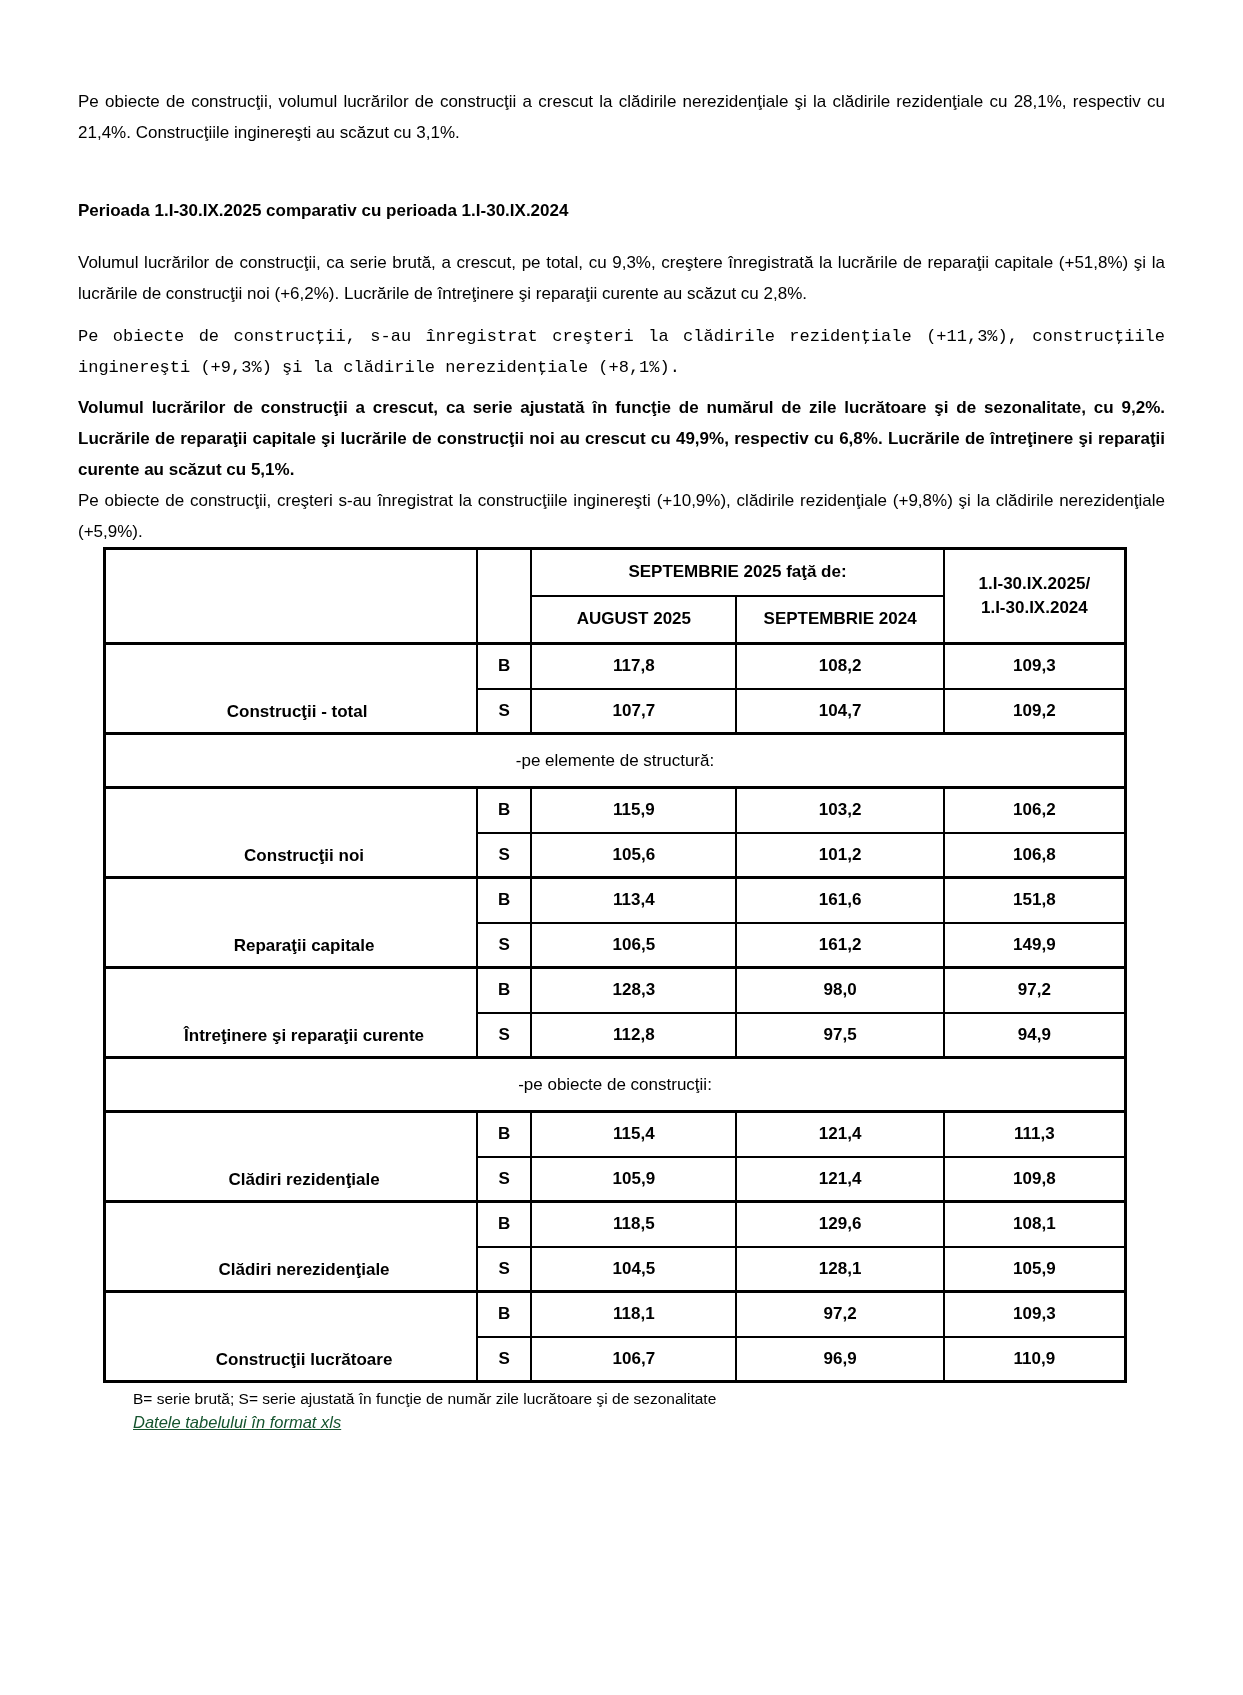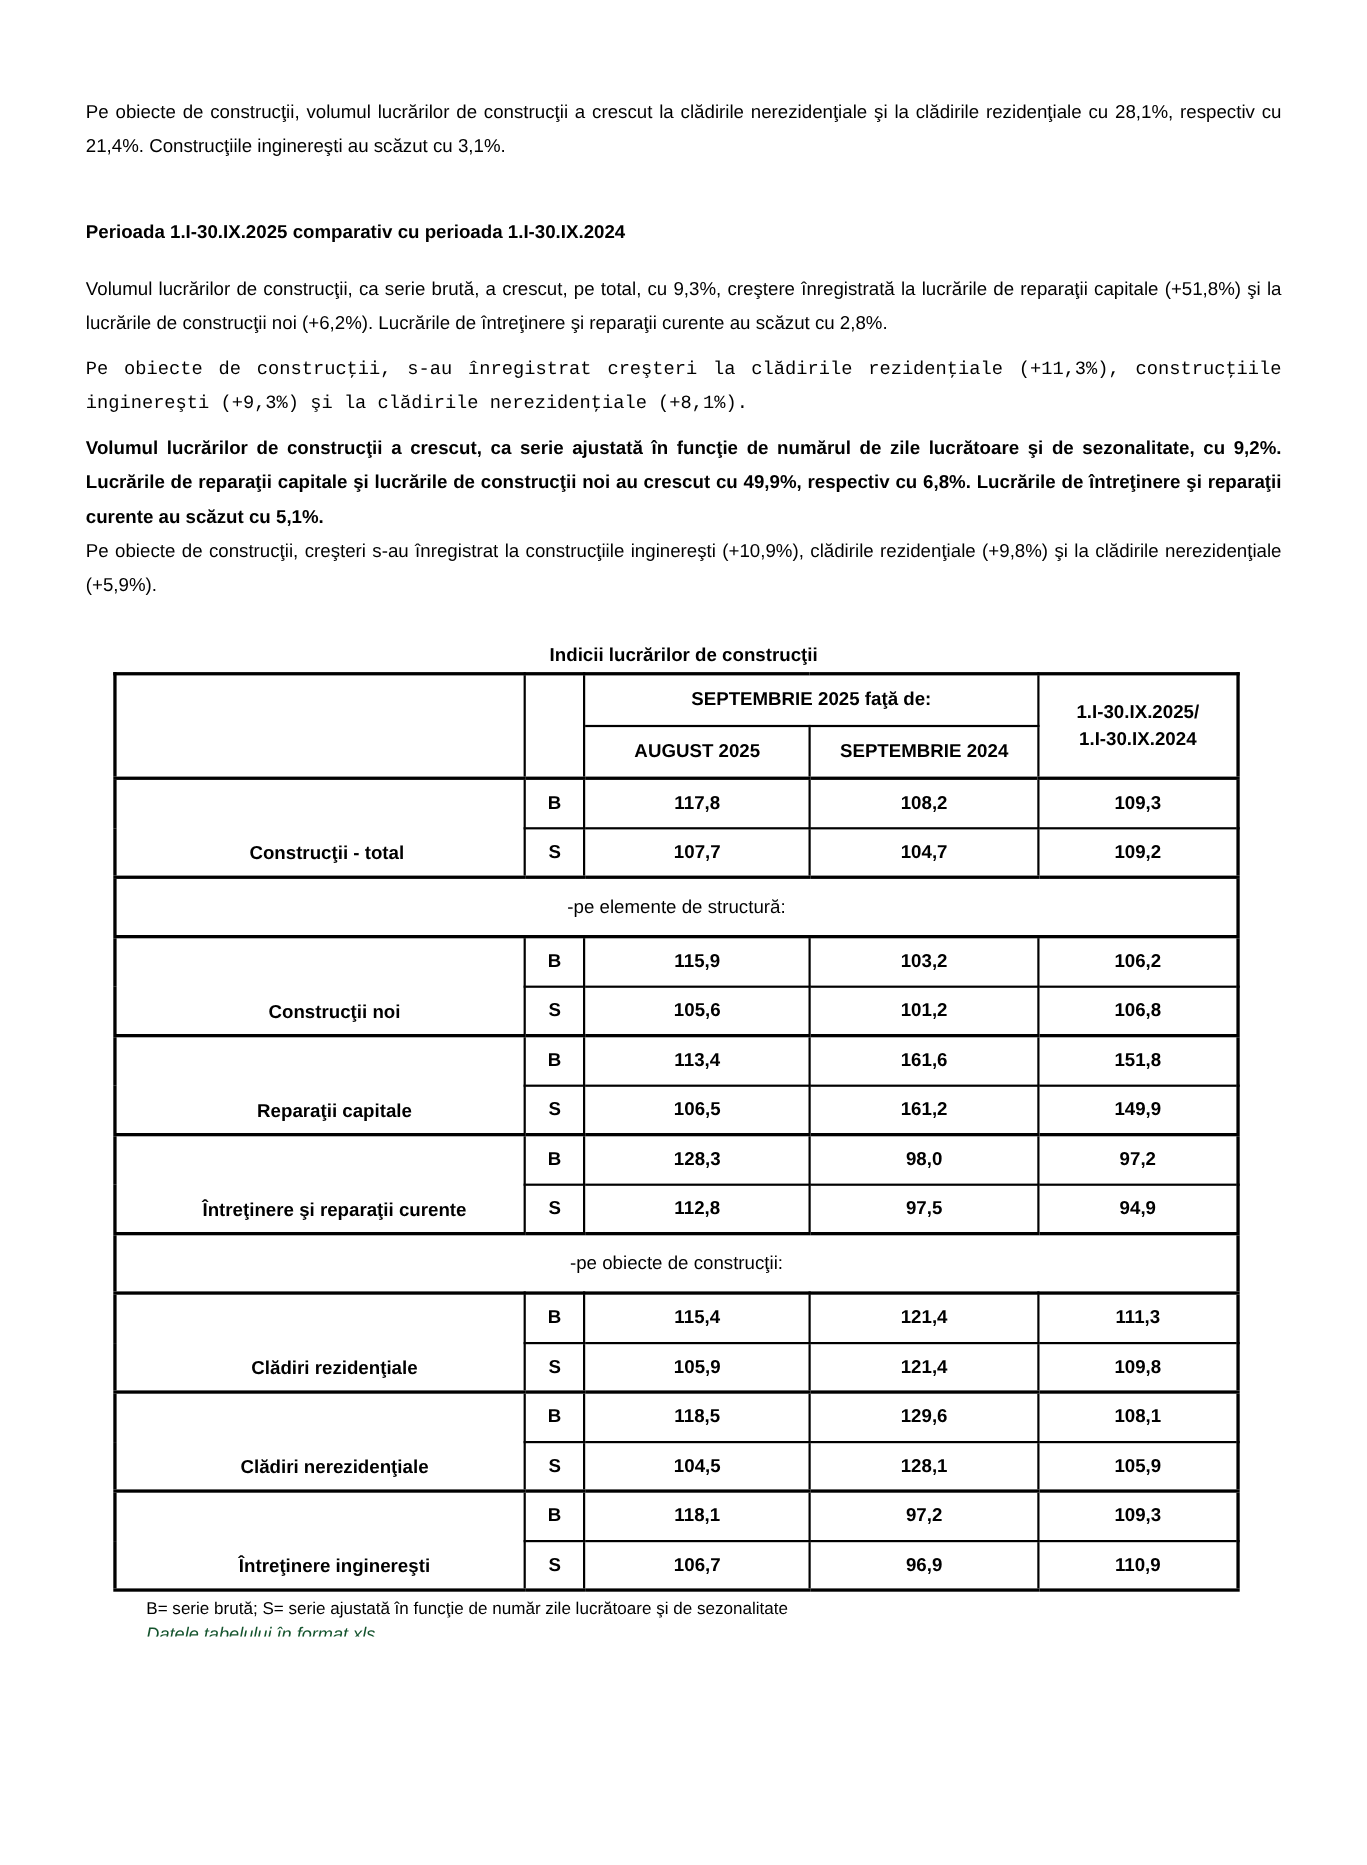--- a/index.html
+++ b/index.html
@@ -106,21 +106,20 @@
 
   <div class="text-block">
     <p class="para p1">Pe obiecte de construcţii, volumul lucrărilor de construcţii a crescut la clădirile nerezidenţiale şi la clădirile rezidenţiale cu 28,1%, respectiv cu 21,4%. Construcţiile inginereşti au scăzut cu 3,1%.</p>
     <p class="heading">Perioada 1.I-30.IX.2025 comparativ cu perioada 1.I-30.IX.2024</p>
     <p class="para p2">Volumul lucrărilor de construcţii, ca serie brută, a crescut, pe total, cu 9,3%, creştere înregistrată la lucrările de reparaţii capitale (+51,8%) şi la lucrările de construcţii noi (+6,2%). Lucrările de întreţinere şi reparaţii curente au scăzut cu 2,8%.</p>
     <p class="para p3">Pe obiecte de construcţii, s-au înregistrat creşteri la clădirile rezidenţiale (+11,3%), construcţiile inginereşti (+9,3%) şi la clădirile nerezidenţiale (+8,1%).</p>
     <p class="para p4">Volumul lucrărilor de construcţii a crescut, ca serie ajustată în funcţie de numărul de zile lucrătoare şi de sezonalitate, cu 9,2%. Lucrările de reparaţii capitale şi lucrările de construcţii noi au crescut cu 49,9%, respectiv cu 6,8%. Lucrările de întreţinere şi reparaţii curente au scăzut cu 5,1%.</p>
     <p class="para p5">Pe obiecte de construcţii, creşteri s-au înregistrat la construcţiile inginereşti (+10,9%), clădirile rezidenţiale (+9,8%) şi la clădirile nerezidenţiale (+5,9%).</p>
   </div>
 
-  <div class="tbl-title">Indicii lucrărilor de construcţii</div>
 
   <div class="tbl-wrap">
 
     <table class="indices">
       <colgroup>
         <col style="width:36.5%">
         <col style="width:5.3%">
         <col style="width:20.1%">
         <col style="width:20.3%">
         <col style="width:17.8%">
@@ -226,21 +225,21 @@
           <td>108,1</td>
         </tr>
         <tr class="data">
           <td class="bb3">S</td>
           <td class="bb3">104,5</td>
           <td class="bb3">128,1</td>
           <td class="bb3">105,9</td>
         </tr>
 
         <tr class="data">
-          <td class="label-cell indent bb3" rowspan="2">Întreţinere inginereşti</td>
+          <td class="label-cell indent bb3" rowspan="2">Construcţii lucrătoare</td>
           <td>B</td>
           <td>118,1</td>
           <td>97,2</td>
           <td>109,3</td>
         </tr>
         <tr class="data">
           <td class="bb3">S</td>
           <td class="bb3">106,7</td>
           <td class="bb3">96,9</td>
           <td class="bb3">110,9</td>

